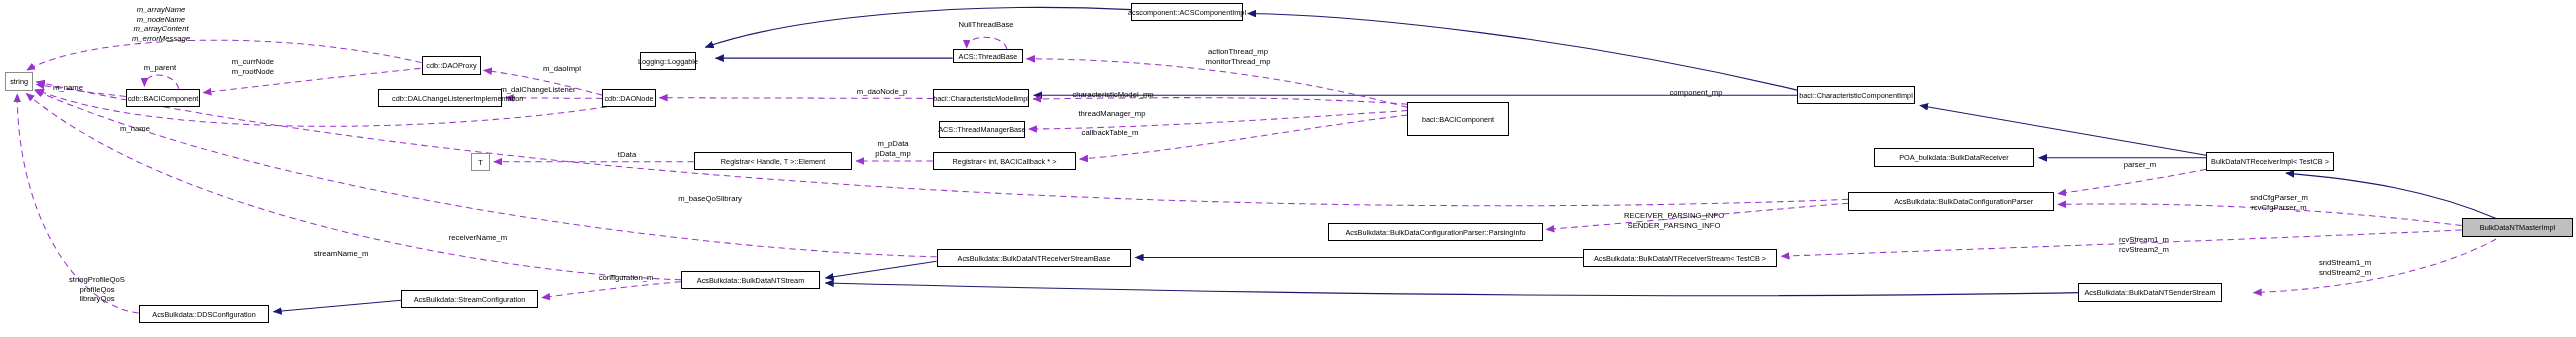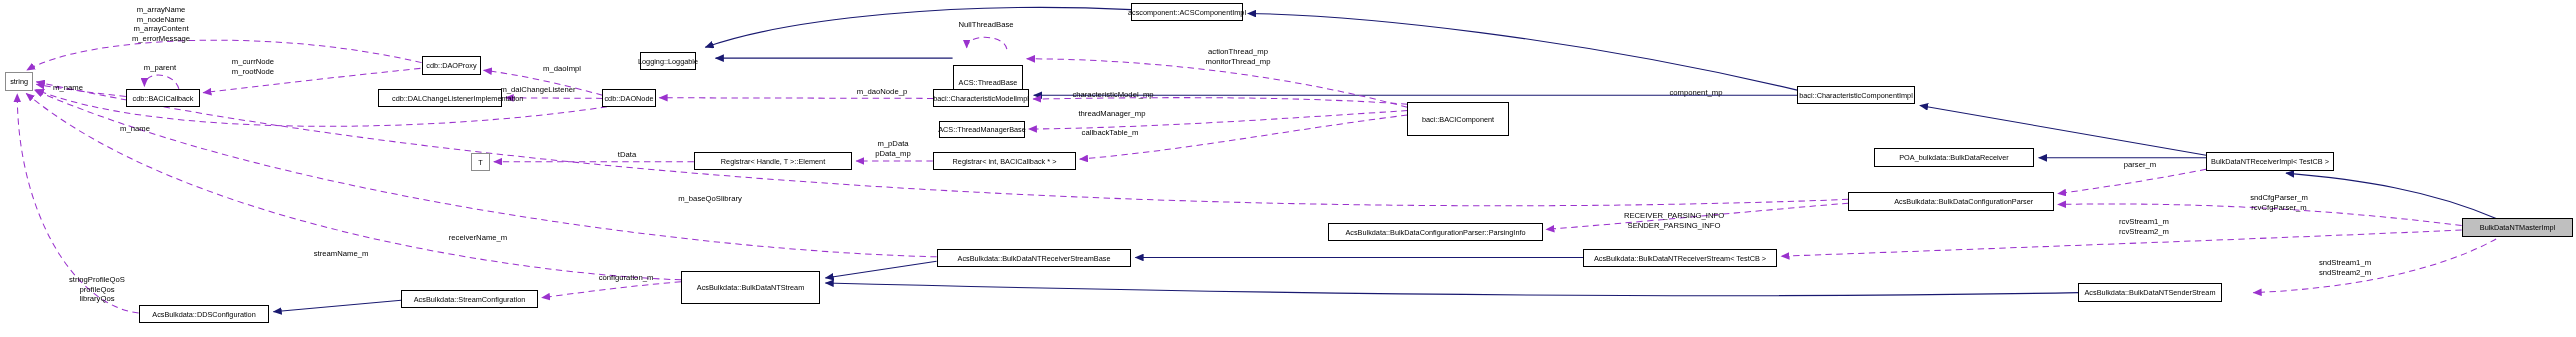--- a/index.html
+++ b/index.html
@@ -67,48 +67,48 @@
       <path d="M3907,374 C3812,426 3672,452 3527,458" marker-end="url(#arrP)"></path>
       <path d="M1066,441 C992,447 922,456 848,466" marker-end="url(#arrP)"></path>
       <path d="M1066,438 C790,428 280,345 41,146" marker-end="url(#arrP)"></path>
       <path d="M1466,402 C1090,393 430,305 54,141" marker-end="url(#arrP)"></path>
       <path d="M217,490 C115,478 27,330 27,147" marker-end="url(#arrP)"></path>
     </g>
   </svg>
 
   <div id="nodes">
       <div class="node muted" style="left: 5.1px; top: 72px; width: 28px; height: 18.5px;">string</div>
-      <div class="node" style="left: 126px; top: 89px; width: 74px; height: 18px;">cdb::BACICallback</div>
+      <div class="node" style="left: 126px; top: 89px; width: 74px; height: 18px;">cdb::BACIComponent</div>
       <div class="node" style="left: 422px; top: 56px; width: 59px; height: 18.5px;">cdb::DAOProxy</div>
       <div class="node" style="left: 378px; top: 89px; width: 124px; height: 18px; padding-left: 38px;">cdb::DALChangeListenerImplementation</div>
       <div class="node" style="left: 602px; top: 89px; width: 54px; height: 18px;">cdb::DAONode</div>
       <div class="node" style="left: 640px; top: 52px; width: 56px; height: 18px;">Logging::Loggable</div>
-      <div class="node" style="left: 953px; top: 65px; width: 70px; height: 35px;">ACS::ThreadBase</div>
+      <div class="node" style="left: 953px; top: 49px; width: 70px; height: 14px;">ACS::ThreadBase</div>
       <div class="node" style="left: 1131px; top: 3.2px; width: 112px; height: 18px;">acscomponent::ACSComponentImpl</div>
       <div class="node" style="left: 933px; top: 89px; width: 96px; height: 18px;">baci::CharacteristicModelImpl</div>
       <div class="node" style="left: 939px; top: 121px; width: 86px; height: 17px;">ACS::ThreadManagerBase</div>
       <div class="node muted" style="left: 471px; top: 153px; width: 19px; height: 18px;">T</div>
       <div class="node" style="left: 694px; top: 152px; width: 158px; height: 18px;">Registrar&lt; Handle, T &gt;::Element</div>
       <div class="node" style="left: 933px; top: 152px; width: 143px; height: 18px;">Registrar&lt; int, BACICallback * &gt;</div>
       <div class="node" style="left: 1407px; top: 102px; width: 102px; height: 34px;">baci::BACIComponent</div>
       <div class="node" style="left: 1797px; top: 86px; width: 118px; height: 18px;">baci::CharacteristicComponentImpl</div>
       <div class="node" style="left: 1874px; top: 148px; width: 160px; height: 18.5px;">POA_bulkdata::BulkDataReceiver</div>
       <div class="node" style="left: 1848px; top: 192px; width: 206px; height: 18.5px; padding-left: 28px;">AcsBulkdata::BulkDataConfigurationParser</div>
       <div class="node" style="left: 2206px; top: 152px; width: 128px; height: 18.5px;">BulkDataNTReceiverImpl&lt; TestCB &gt;</div>
       <div class="node highlight" style="left: 2462px; top: 218px; width: 111px; height: 19px;">BulkDataNTMasterImpl</div>
       <div class="node" style="left: 1328px; top: 223px; width: 215px; height: 18px;">AcsBulkdata::BulkDataConfigurationParser::ParsingInfo</div>
       <div class="node" style="left: 937px; top: 249px; width: 194px; height: 18px;">AcsBulkdata::BulkDataNTReceiverStreamBase</div>
       <div class="node" style="left: 1583px; top: 249px; width: 194px; height: 18px;">AcsBulkdata::BulkDataNTReceiverStream&lt; TestCB &gt;</div>
-      <div class="node" style="left: 681px; top: 271px; width: 139px; height: 33px;">AcsBulkdata::BulkDataNTStream</div>
+      <div class="node" style="left: 681px; top: 271px; width: 139px; height: 18px;">AcsBulkdata::BulkDataNTStream</div>
       <div class="node" style="left: 401px; top: 290px; width: 137px; height: 18px;">AcsBulkdata::StreamConfiguration</div>
       <div class="node" style="left: 139px; top: 305px; width: 130px; height: 18px;">AcsBulkdata::DDSConfiguration</div>
       <div class="node" style="left: 2078px; top: 283px; width: 144px; height: 18.5px;">AcsBulkdata::BulkDataNTSenderStream</div>
     </div>
   <div id="labels">
-      <div class="edge-label" style="left: 161px; top: 5.1px;">
+      <div class="edge-label" style="left: 161px; top: 5.1px; font-style: italic;">
         <div>m_arrayName</div>
         <div>m_nodeName</div>
         <div>m_arrayContent</div>
         <div>m_errorMessage</div>
       </div>
       <div class="edge-label" style="left: 160px; top: 63px;">
         <div>m_parent</div>
       </div>
       <div class="edge-label" style="left: 253px; top: 57px;">
         <div>m_currNode</div>
@@ -162,21 +162,21 @@
         <div>parser_m</div>
       </div>
       <div class="edge-label" style="left: 1674px; top: 211px;">
         <div>RECEIVER_PARSING_INFO</div>
         <div>SENDER_PARSING_INFO</div>
       </div>
       <div class="edge-label" style="left: 2279px; top: 193px;">
         <div>sndCfgParser_m</div>
         <div>rcvCfgParser_m</div>
       </div>
-      <div class="edge-label" style="left: 2144px; top: 217px; text-align: center;">
+      <div class="edge-label" style="left: 2144px; top: 235px; text-align: center;">
         <div>rcvStream1_m</div>
         <div>rcvStream2_m</div>
       </div>
       <div class="edge-label" style="left: 2345px; top: 258px;">
         <div>sndStream1_m</div>
         <div>sndStream2_m</div>
       </div>
       <div class="edge-label" style="left: 478px; top: 233px;">
         <div>receiverName_m</div>
       </div>

